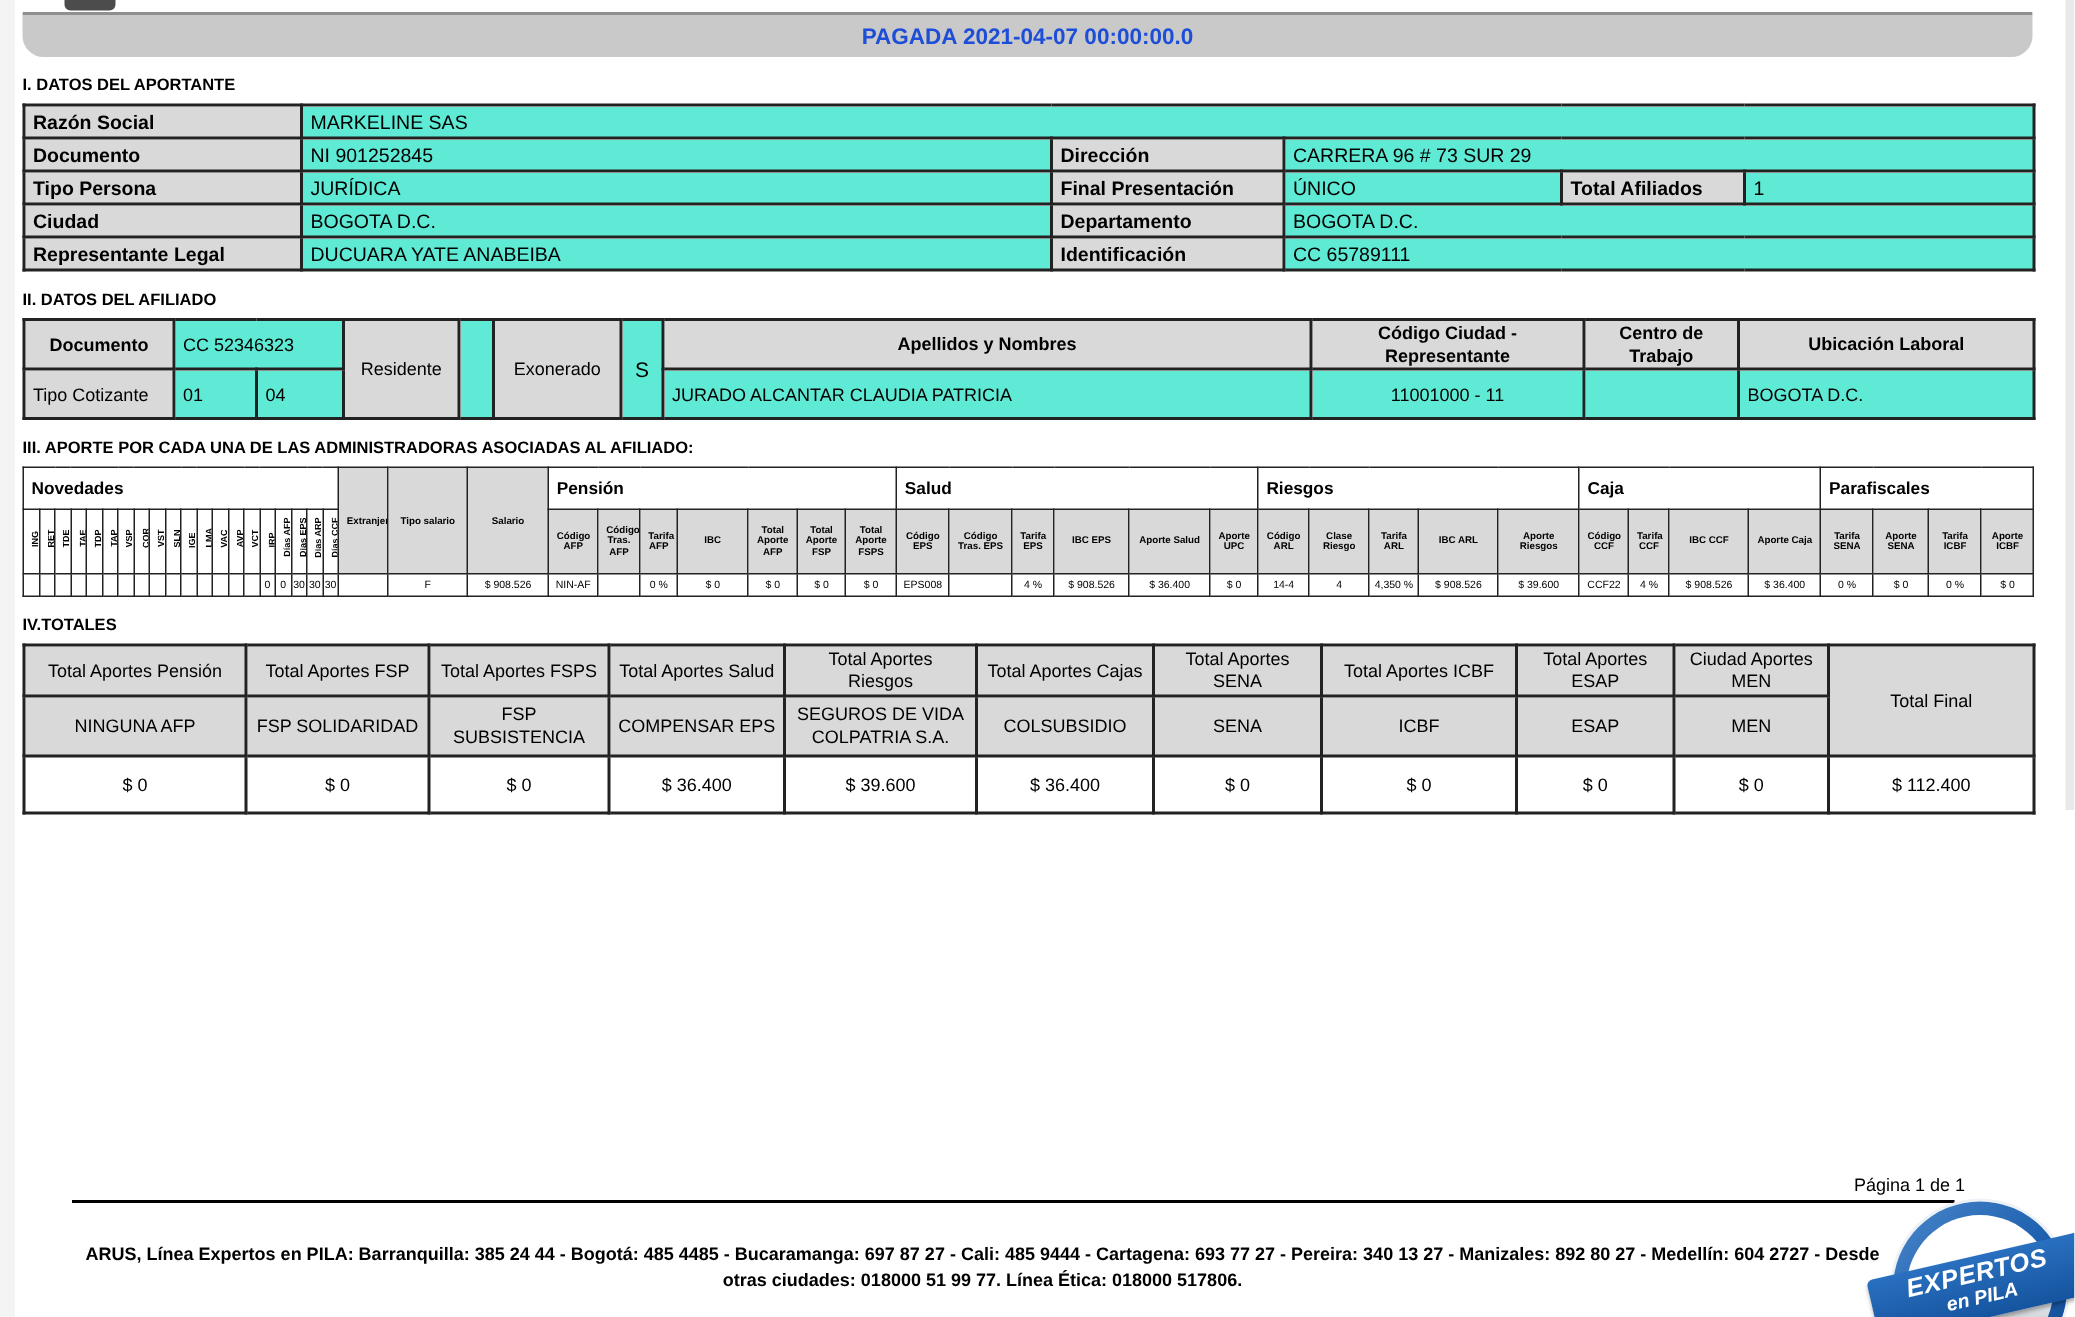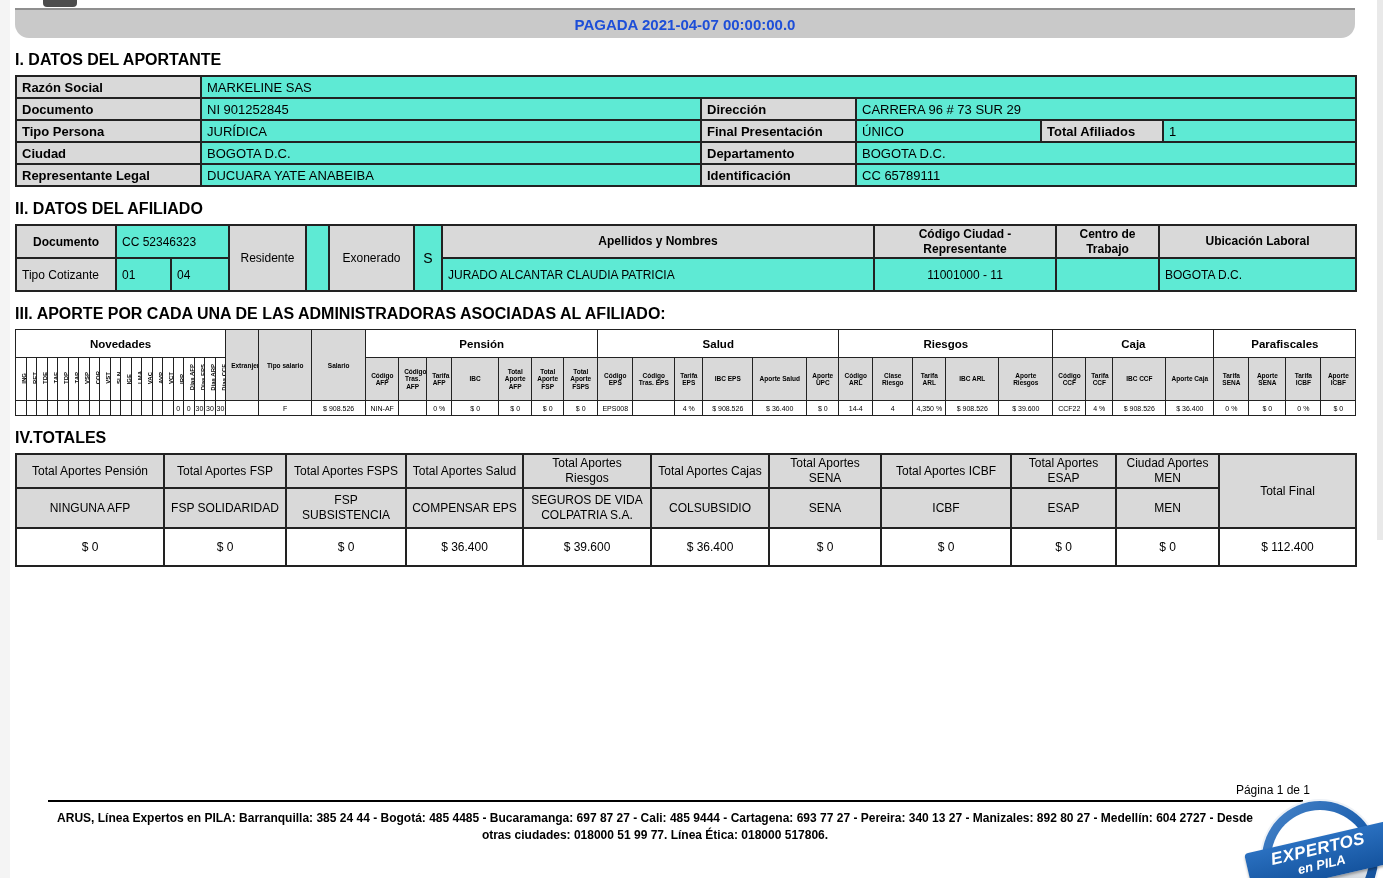--- a/index.html
+++ b/index.html
@@ -12,59 +12,59 @@
   .edge-right { position:absolute; right:0; top:0; width:6px; height:540px; background:#e9e9e9; }
   .top-tab { position:absolute; left:43px; top:0; width:34px; height:7px; background:#4c4c4c; border-radius:0 0 4px 4px; }
 
   .content { position:absolute; left:15px; top:0; width:1340px; }
 
   .status-bar {
     margin-top:8px; height:30px; line-height:29px; background:#c9c9c9;
     border-top:2px solid #8f8f8f; border-radius:0 0 14px 14px;
     text-align:center; font-weight:bold; font-size:15px; color:#1d4ed8;
   }
-  .sec-title { font-weight:bold; font-size:16px; margin:13px 0 6px 0; }
+  .sec-title { font-weight:bold; font-size:11px; margin:13px 0 6px 0; }
 
   table.t { border-collapse:collapse; table-layout:fixed; width:1340px; }
   table.t td, table.t th { border:2px solid #222; overflow:hidden; padding:0 5px; }
   table.t3 td, table.t3 th { border:1.5px solid #222; }
 
   
   .t1 td { height:22px; font-size:13px; white-space:nowrap; }
   .lbl { background:#d9d9d9; font-weight:bold; }
   .val { background:#5eead4; }
 
   
   .t2 td { font-size:12px; }
   .t2 .r1 td, .t2 .r2 td { height:33px; }
   .c { text-align:center; }
   .lblr { background:#d9d9d9; font-weight:normal; }
   .hdr { font-weight:bold; white-space:normal; line-height:1.2; vertical-align:middle; }
 
   
   .t3 { width:1340px; }
-  .ghead { background:#fff; font-weight:bold; font-size:11.5px; text-align:center; height:28px; }
+  .ghead { background:#fff; font-weight:bold; font-size:11.5px; text-align:left; height:28px; }
   .tall { background:#d9d9d9; font-weight:bold; font-size:6.5px; text-align:center; vertical-align:middle; white-space:nowrap; padding:0 1px; }
   .sub th { height:43px; }
   .vcell { background:#fff; text-align:center; vertical-align:middle; padding:0; }
   .vtext { display:inline-block; writing-mode:vertical-rl; transform:rotate(180deg); font-size:6px; font-weight:bold; line-height:1; max-height:41px; overflow:hidden; }
   .shead { background:#d9d9d9; font-weight:bold; font-size:6.5px; text-align:center; vertical-align:middle; white-space:normal; line-height:1.15; padding:1px; }
   .t3 td.d { background:#fff; font-size:7px; text-align:center; height:15px; padding:0 1px; white-space:nowrap; }
 
   
   .t4 td { font-size:12px; text-align:center; white-space:normal; line-height:1.25; vertical-align:middle; }
   .t4 .h td { height:34px; background:#d9d9d9; }
   .t4 .e td { height:40px; background:#d9d9d9; }
   .t4 .v td { height:38px; background:#fff; }
   .t4 td.fin { background:#d9d9d9; }
 
   
   .page-num { position:absolute; top:783px; right:73px; font-size:12px; }
   .footer-rule { position:absolute; top:800px; left:48px; width:1255px; border-top:2px solid #000; }
-  .footer-text { position:absolute; top:810px; left:10px; width:1290px; text-align:center; font-weight:bold; font-size:12px; line-height:1.4; }
+  .footer-text { position:absolute; top:828px; left:10px; width:1290px; text-align:center; font-weight:bold; font-size:12px; line-height:1.4; }
 
   .logo { position:absolute; left:1262px; top:801px; width:116px; height:116px; }
   .logo-circle { position:absolute; left:0; top:0; width:116px; height:116px; border-radius:50%;
     background:linear-gradient(135deg,#4a86ca 0%,#1c5fae 55%,#114a90 100%);
     box-shadow:0 0 0 2px #eef2f7; }
   .logo-inner { position:absolute; left:9px; top:9px; width:98px; height:98px; border-radius:50%;
     background:linear-gradient(180deg,#ffffff 35%,#dfe3e8 62%,#aab4bd 100%); }
   .logo-ribbon { position:absolute; left:-15px; top:36px; width:146px; height:42px;
     background:linear-gradient(180deg,#2a70c0,#15549f); transform:rotate(-13deg);
     border-radius:4px; text-align:center; color:#fff; font-style:italic; font-weight:bold;

